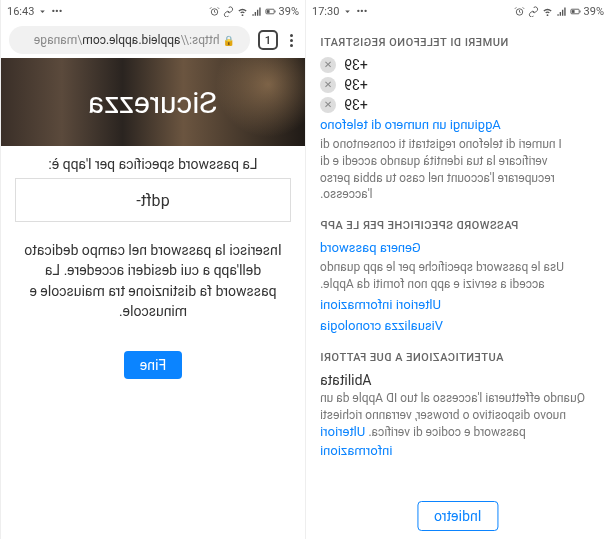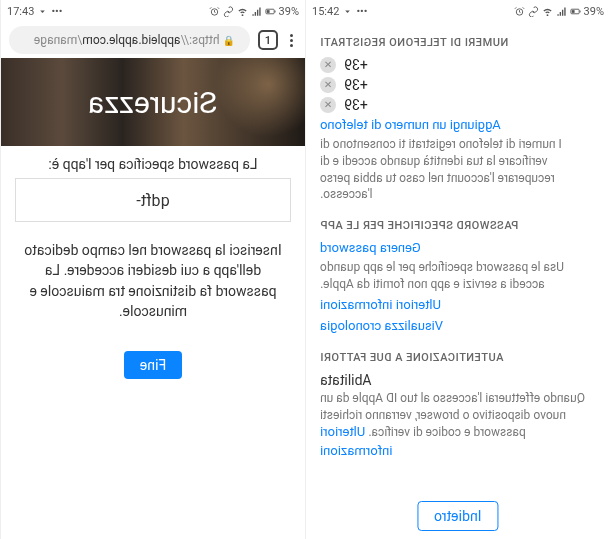--- a/index.html
+++ b/index.html
@@ -60,21 +60,21 @@
       <svg viewBox="0 0 24 24">
           <circle cx="12" cy="13" r="7" fill="none" stroke="#555" stroke-width="2"></circle>
           <path d="M12 9v4l2 2M5 3L2 6m20 0l-3-3" stroke="#555" stroke-width="2" fill="none"></path>
         </svg>
     </div>
     <div class="icons">
       <span>•••</span>
       <svg viewBox="0 0 24 24">
           <path d="M7 10l5 5 5-5z"></path>
         </svg>
-      <span>15:42</span>
+      <span>17:30</span>
     </div>
   </div>
 
   <div class="right-content">
     <div class="right-inner">
       <div class="sect-head">NUMERI DI TELEFONO REGISTRATI</div>
       <div class="phone-row">
         <span>+39</span>
         <span class="phone-del">✕</span>
       </div>
@@ -129,21 +129,21 @@
       <svg viewBox="0 0 24 24">
           <circle cx="12" cy="13" r="7" fill="none" stroke="#555" stroke-width="2"></circle>
           <path d="M12 9v4l2 2M5 3L2 6m20 0l-3-3" stroke="#555" stroke-width="2" fill="none"></path>
         </svg>
     </div>
     <div class="icons">
       <span>•••</span>
       <svg viewBox="0 0 24 24">
           <path d="M7 10l5 5 5-5z"></path>
         </svg>
-      <span>17:43</span>
+      <span>16:43</span>
     </div>
   </div>
 
   <div class="address-bar">
     <div class="menu-dots">
         <span></span>
         <span></span>
         <span></span>
       </div>
     <div class="tab-count">1</div>

